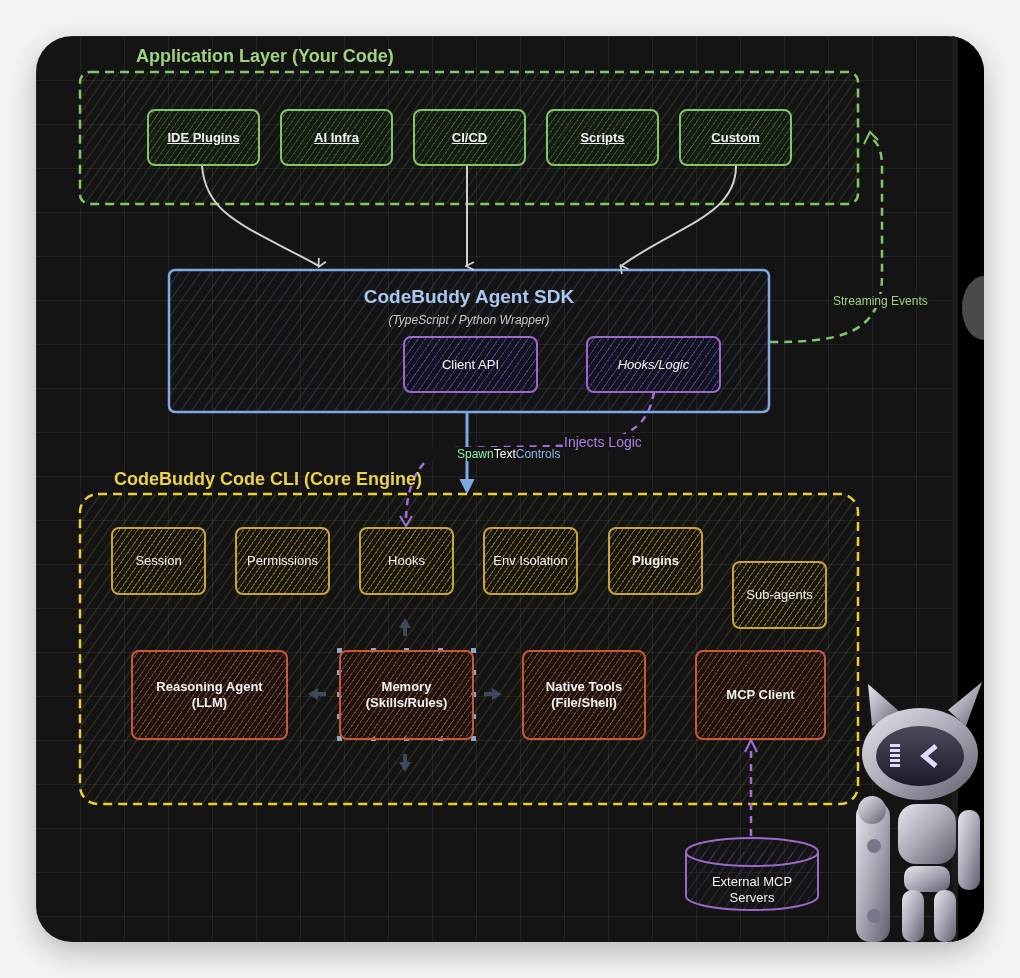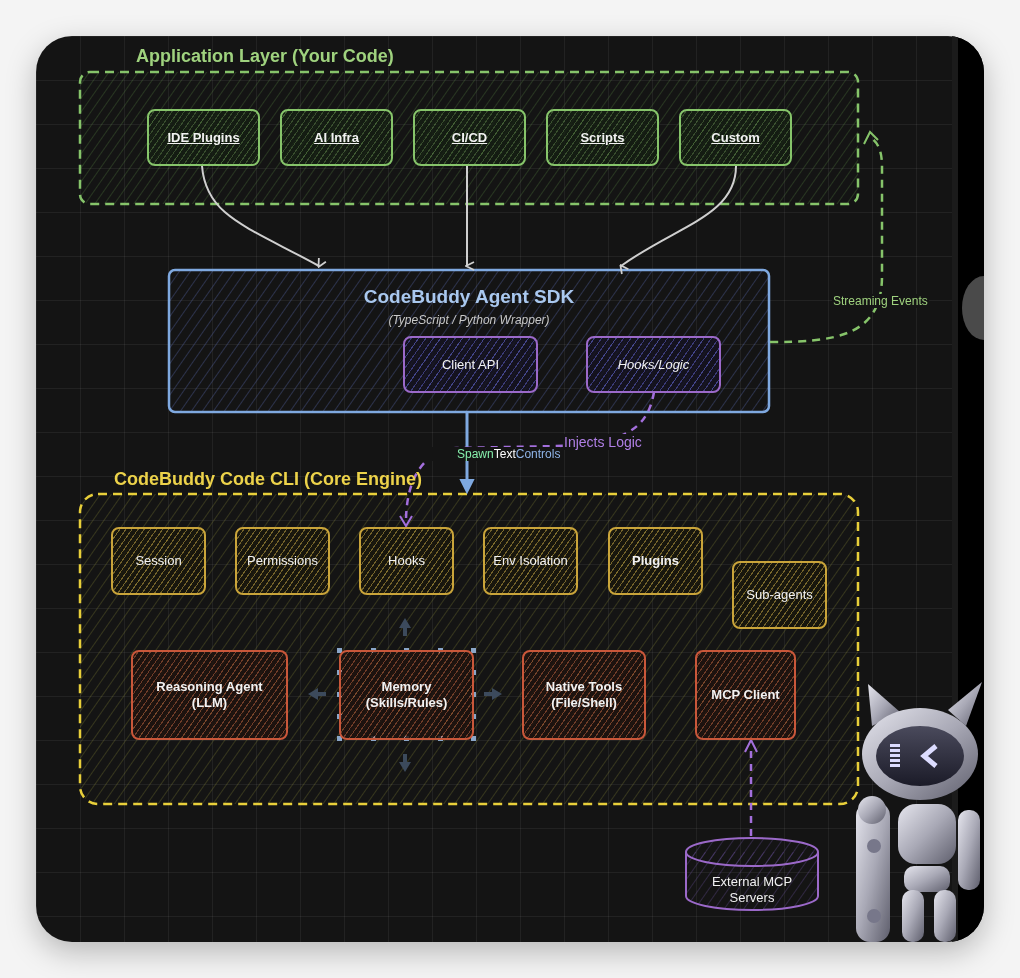--- a/index.html
+++ b/index.html
@@ -155,21 +155,21 @@
     <span>(LLM)</span>
   </div>
   <div class="node o-node bold" style="left:303px; top:614px; width:135px; height:90px; flex-direction:column;">
     <span>Memory</span>
     <span>(Skills/Rules)</span>
   </div>
   <div class="node o-node bold" style="left:486px; top:614px; width:124px; height:90px; flex-direction:column;">
     <span>Native Tools</span>
     <span>(File/Shell)</span>
   </div>
-  <div class="node o-node bold" style="left:659px; top:614px; width:101px; height:90px;">
+  <div class="node o-node bold" style="left:659px; top:614px; width:131px; height:90px;">
     <span>MCP Client</span>
   </div>
 
   <div class="lbl" style="left:650px; width:132px; top:838px; text-align:center; color:#f0f0f0; font-size:13px; line-height:16px;">
     <div>External MCP</div>
     <div>Servers</div>
   </div>
 
   <div class="rightbar">
     <div class="scroll-knob"></div>

